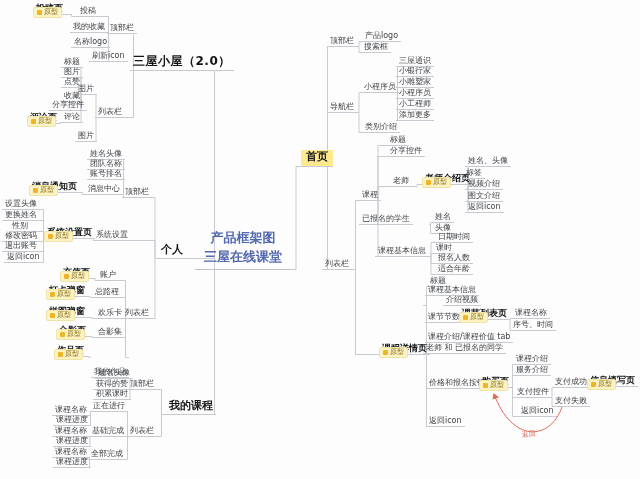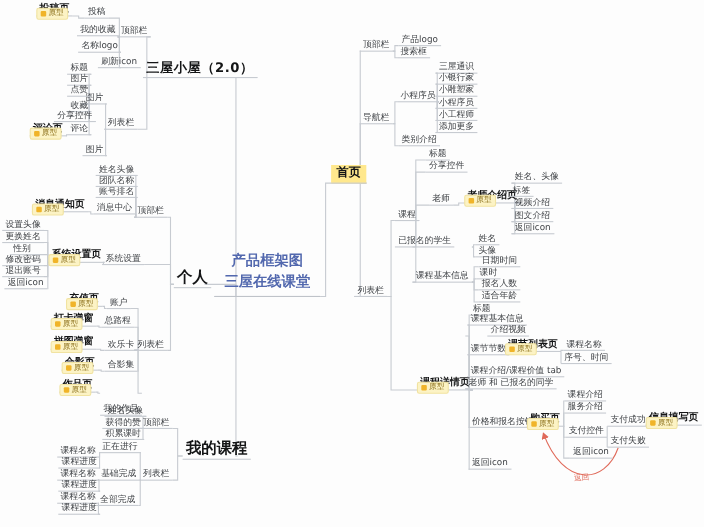--- a/index.html
+++ b/index.html
@@ -3,21 +3,21 @@
 <meta charset="utf-8">
 <style>
   html,body{margin:0;padding:0;background:#fff;}
   #canvas{position:relative;width:640px;height:479px;background:#fdfdfd;overflow:hidden;
           font-family:"DejaVu Sans",sans-serif;}
   #wires{position:absolute;left:0;top:0;width:640px;height:479px;}
   .node{position:absolute;white-space:nowrap;padding:0 3px 1px;border-bottom:1px solid #c7cbd1;
         color:#3f4246;line-height:1.15;z-index:2;}
   .t-plain{font-size:8px;}
   .t-page{font-size:9px;font-weight:700;color:#141516;}
-  .t-major{font-size:14px;font-weight:700;color:#141516;}
+  .t-major{font-size:11px;font-weight:700;color:#141516;}
   .t-big{font-size:12px;font-weight:700;color:#141516;letter-spacing:.5px;}
   .t-hl{font-size:11px;font-weight:700;color:#141516;background:#ffe88d;padding:1px 5px 2px;}
   .center-node{position:absolute;left:195px;top:229px;width:96px;text-align:center;font-size:13px;
         font-weight:700;color:#5268ae;line-height:1.45;border-bottom:1px solid #bfc3c9;
         padding-bottom:2px;z-index:2;}
   .tag{position:absolute;display:flex;align-items:center;gap:2px;background:#fcf3c5;
         border:1px solid #f1e3a1;border-radius:2px;padding:1px 3px;font-size:7px;color:#8f7420;
         line-height:1;z-index:2;}
   .tag-ic{width:5px;height:5px;background:#f0b429;border-radius:1px;display:inline-block;}
 </style>

